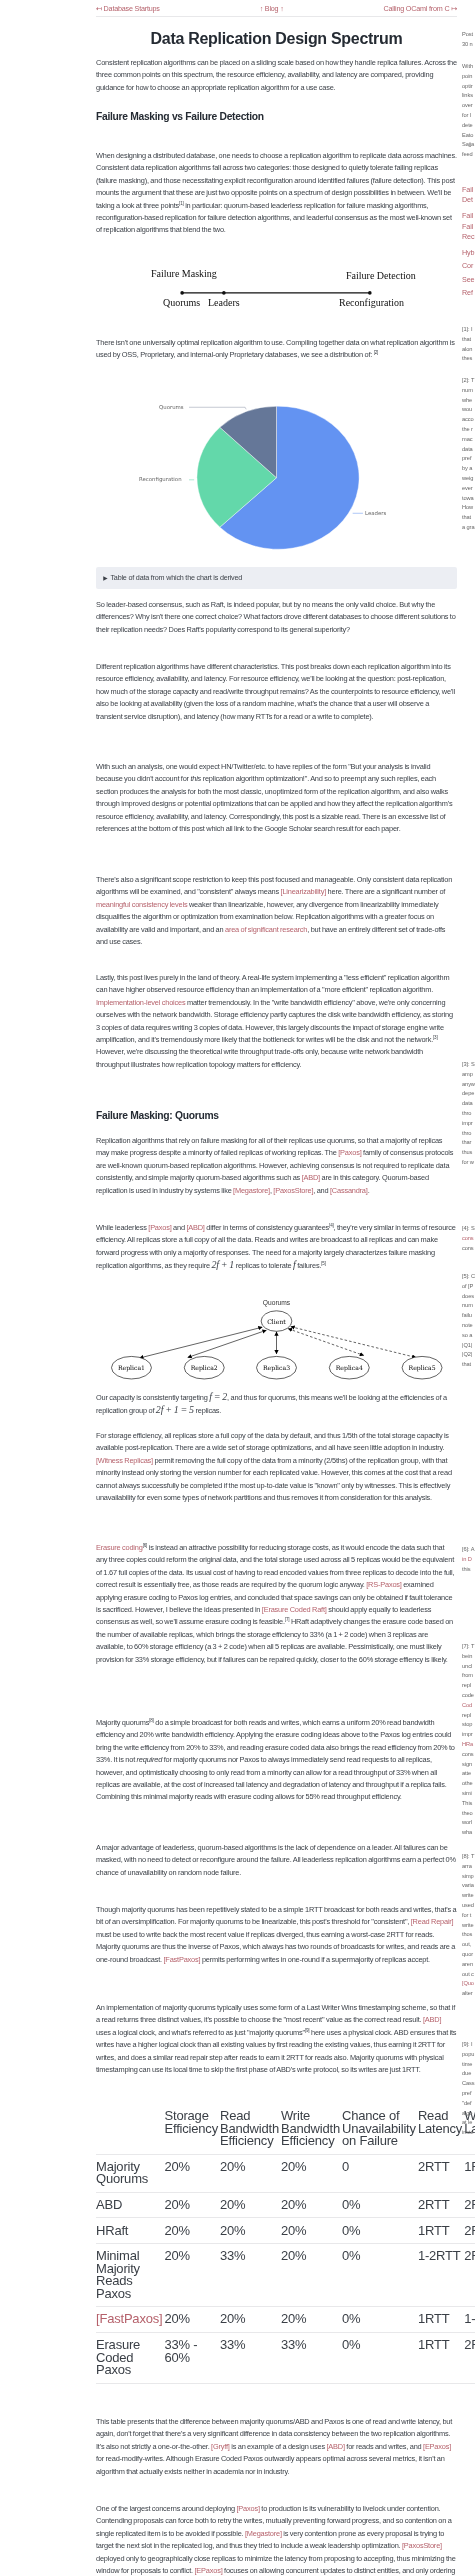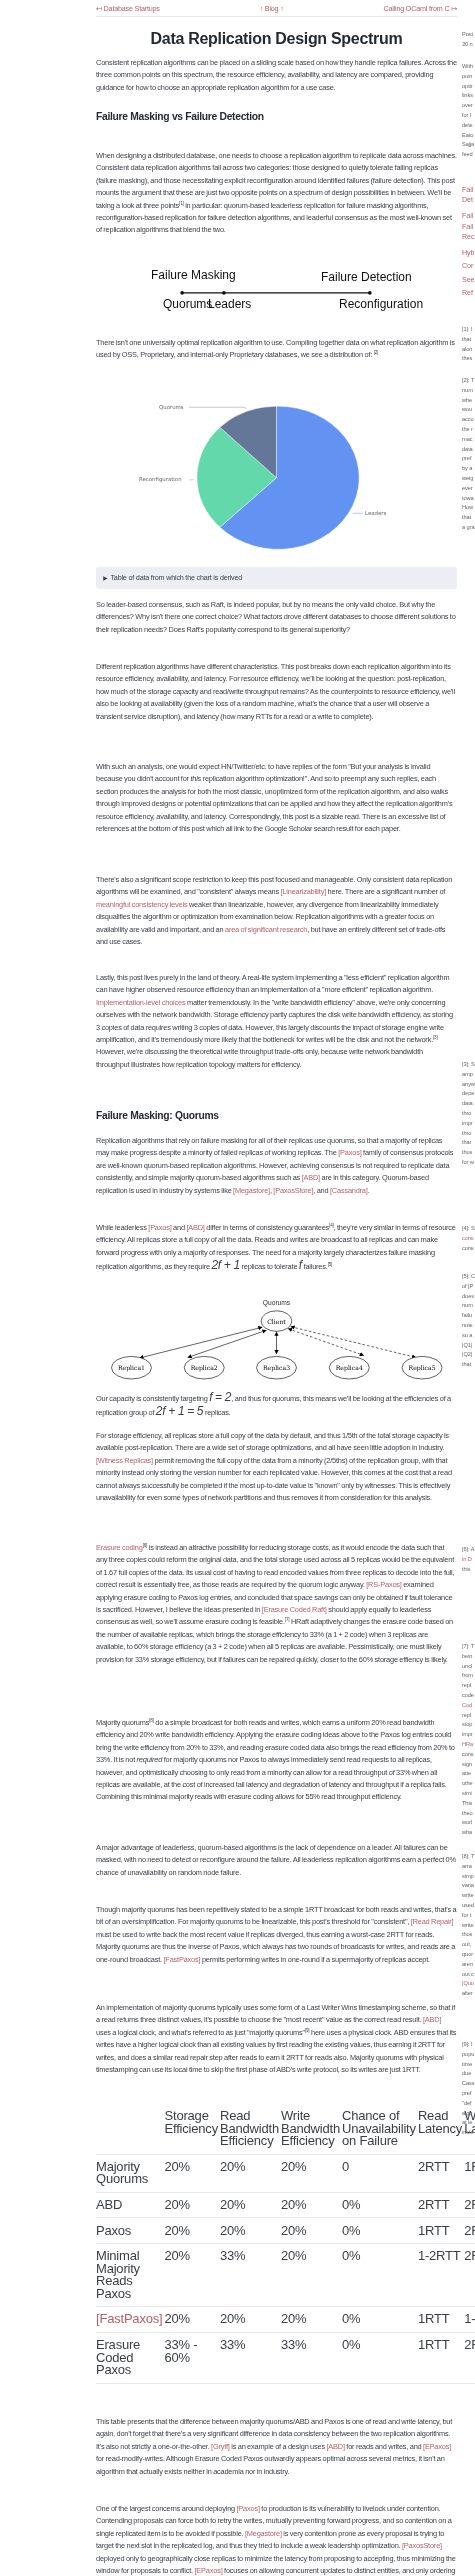--- a/index.html
+++ b/index.html
@@ -32,30 +32,30 @@
   h2 {
     position: absolute; left: 0; margin: 0;
     font-size: 10.3px; font-weight: bold; color: #252b33; letter-spacing: -0.3px;
   }
   p.body {
     position: absolute; left: 0; width: 361px; margin: 0;
     font-size: 7.4px; line-height: 12.4px; color: #3a3f46;
     letter-spacing: -0.2px; word-spacing: -0.3px;
   }
   sup { font-size: 4.6px; line-height: 0; vertical-align: super; }
-  .math { font-family: Liberation Sans, sans-serif; font-style: italic; font-size: 12px; }
+  .math { font-family: Liberation Serif, serif; font-style: italic; font-size: 10px; }
   .details {
     position: absolute; left: 0; top: 567px; width: 361px; height: 21.6px;
     background: #eceef3; border-radius: 2.1px;
     font-size: 7.2px; color: #3a3f46; padding: 6.2px 7.2px; letter-spacing: -0.2px;
     cursor: pointer;
   }
   .details .tri { display: inline-block; margin-right: 3.1px; font-size: 5.7px; }
   .spectrum { position: absolute; left: 0; top: 268px; width: 361px; height: 57px; }
-  .spectrum .lbl { position: absolute; font-family: Liberation Sans, sans-serif; font-size: 12px; color: #111; }
+  .spectrum .lbl { position: absolute; font-family: Liberation Serif, serif; font-size: 10px; color: #111; }
   .pie { position: absolute; left: 0; top: 381px; width: 361px; height: 175px; }
   .pie .plbl { position: absolute; font-family: "DejaVu Sans", sans-serif; font-size: 5.4px; color: #666; }
   .quorums { position: absolute; left: 0; top: 1298px; width: 361px; height: 82px; }
   table.data {
     position: absolute; left: 0; top: 2107px; width: 361px;
     border-collapse: collapse; font-size: 13px; color: #3a3f46; letter-spacing: -0.2px;
   }
   table.data th { font-weight: normal; text-align: left; vertical-align: top; padding: 3.1px 2.1px 6.2px 0; line-height: 12.4px; }
   table.data td { vertical-align: top; padding: 6.2px 2.1px 6.2px 0; line-height: 12.4px; border-top: 0.5px solid #e8e8ea; }
   table.data tr:last-child td { border-bottom: 0.5px solid #e8e8ea; }
@@ -79,21 +79,21 @@
   <h1>Data Replication Design Spectrum</h1>
 
   <p class="body" style="top:57px;">Consistent replication algorithms can be placed on a sliding scale based on how they handle replica failures. Across the three common points on this spectrum, the resource efficiency, availability, and latency are compared, providing guidance for how to choose an appropriate replication algorithm for a use case.</p>
 
   <h2 style="top:111px;">Failure Masking vs Failure Detection</h2>
 
   <p class="body" style="top:150px;"><span>When designing a distributed database, one needs to choose a replication algorithm to replicate data across machines. Consistent data replication algorithms fall across two categories: those designed to quietly tolerate failing replicas (failure masking), and those necessitating explicit reconfiguration around identified failures (failure detection). This post mounts the argument that these are just two opposite points on a spectrum of design possibilities in between. We'll be taking a look at three points</span><sup>[1]</sup><span> in particular: quorum-based leaderless replication for failure masking algorithms, reconfiguration-based replication for failure detection algorithms, and leaderful consensus as the most well-known set of replication algorithms that blend the two.</span></p>
 
   <div class="spectrum">
     <span class="lbl" style="left:55px; top:0px;">Failure Masking</span>
-    <span class="lbl" style="left:225px; top:1.5px;">Failure Detection</span>
+    <span class="lbl" style="left:250px; top:1.5px;">Failure Detection</span>
     <svg style="position:absolute; left:0; top:0;" width="361" height="57" viewBox="0 0 700 110">
       <line x1="167" y1="48" x2="531" y2="48" stroke="#111" stroke-width="2"></line>
       <circle cx="167" cy="48" r="3.5" fill="#111"></circle>
       <circle cx="248" cy="48" r="3.5" fill="#111"></circle>
       <circle cx="531" cy="48" r="3.5" fill="#111"></circle>
     </svg>
     <span class="lbl" style="left:67px; top:29px;">Quorums</span>
     <span class="lbl" style="left:112px; top:29px;">Leaders</span>
     <span class="lbl" style="left:243px; top:29px;">Reconfiguration</span>
   </div>
@@ -208,21 +208,21 @@
       <tr>
         <td>ABD</td>
           <td>20%</td>
           <td>20%</td>
           <td>20%</td>
           <td>0%</td>
           <td>2RTT</td>
           <td>2RTT</td>
       </tr>
       <tr>
-        <td>Paxos</td>
+        <td>HRaft</td>
           <td>20%</td>
           <td>20%</td>
           <td>20%</td>
           <td>0%</td>
           <td>1RTT</td>
           <td>2RTT</td>
       </tr>
       <tr>
         <td>Minimal Majority Reads Paxos</td>
           <td>20%</td>

